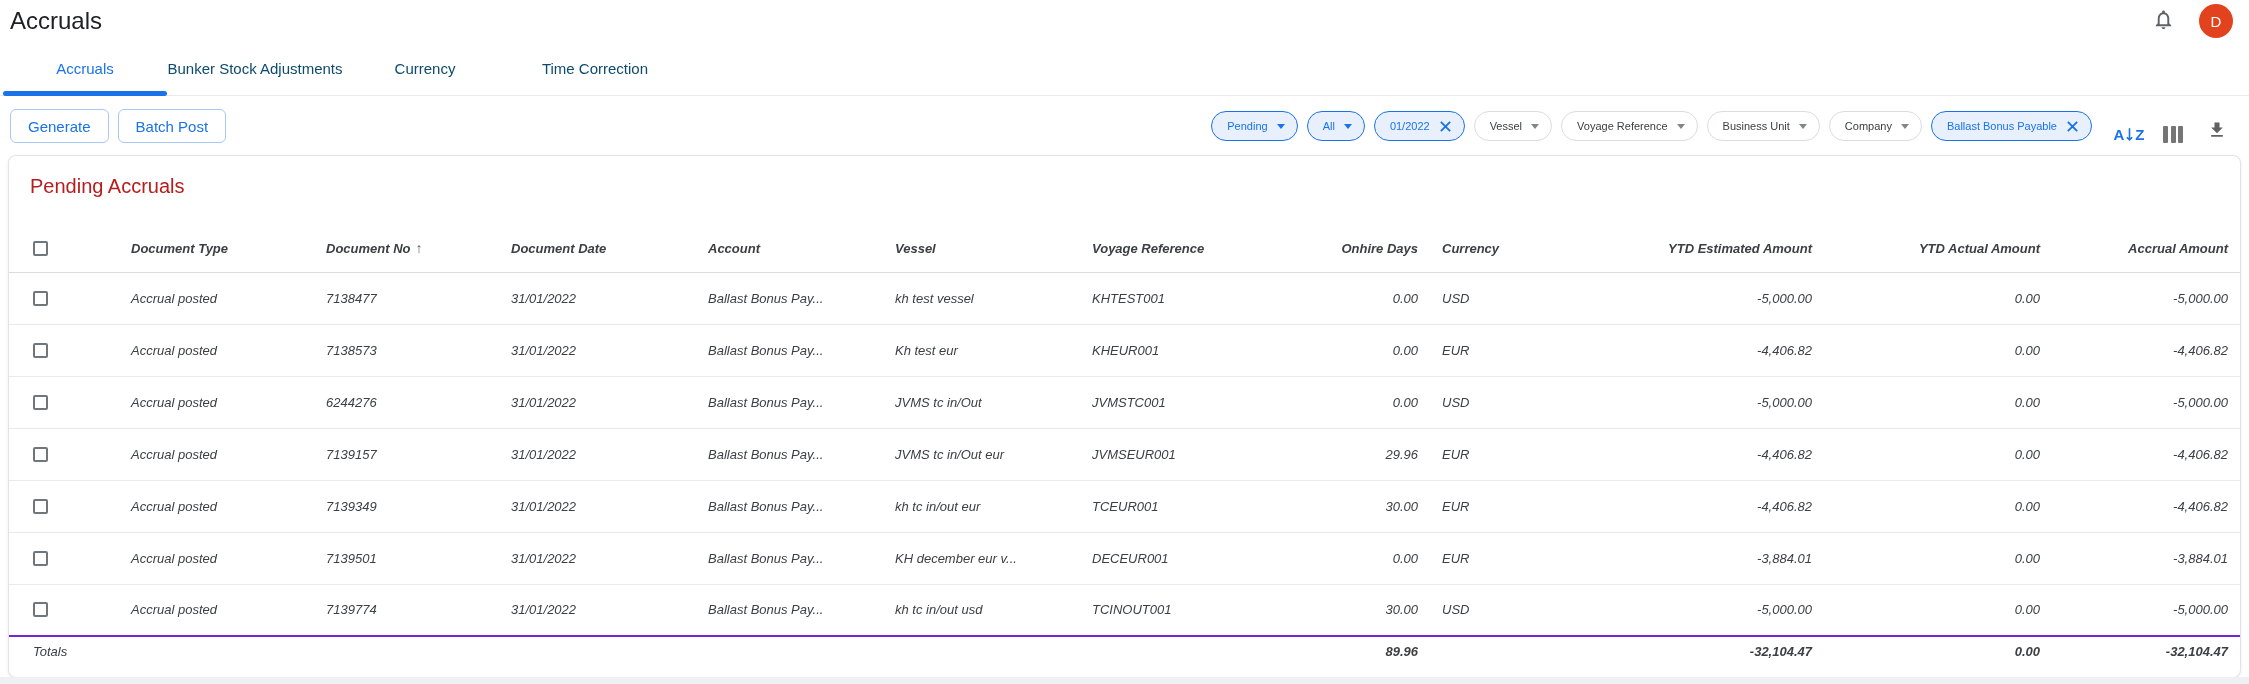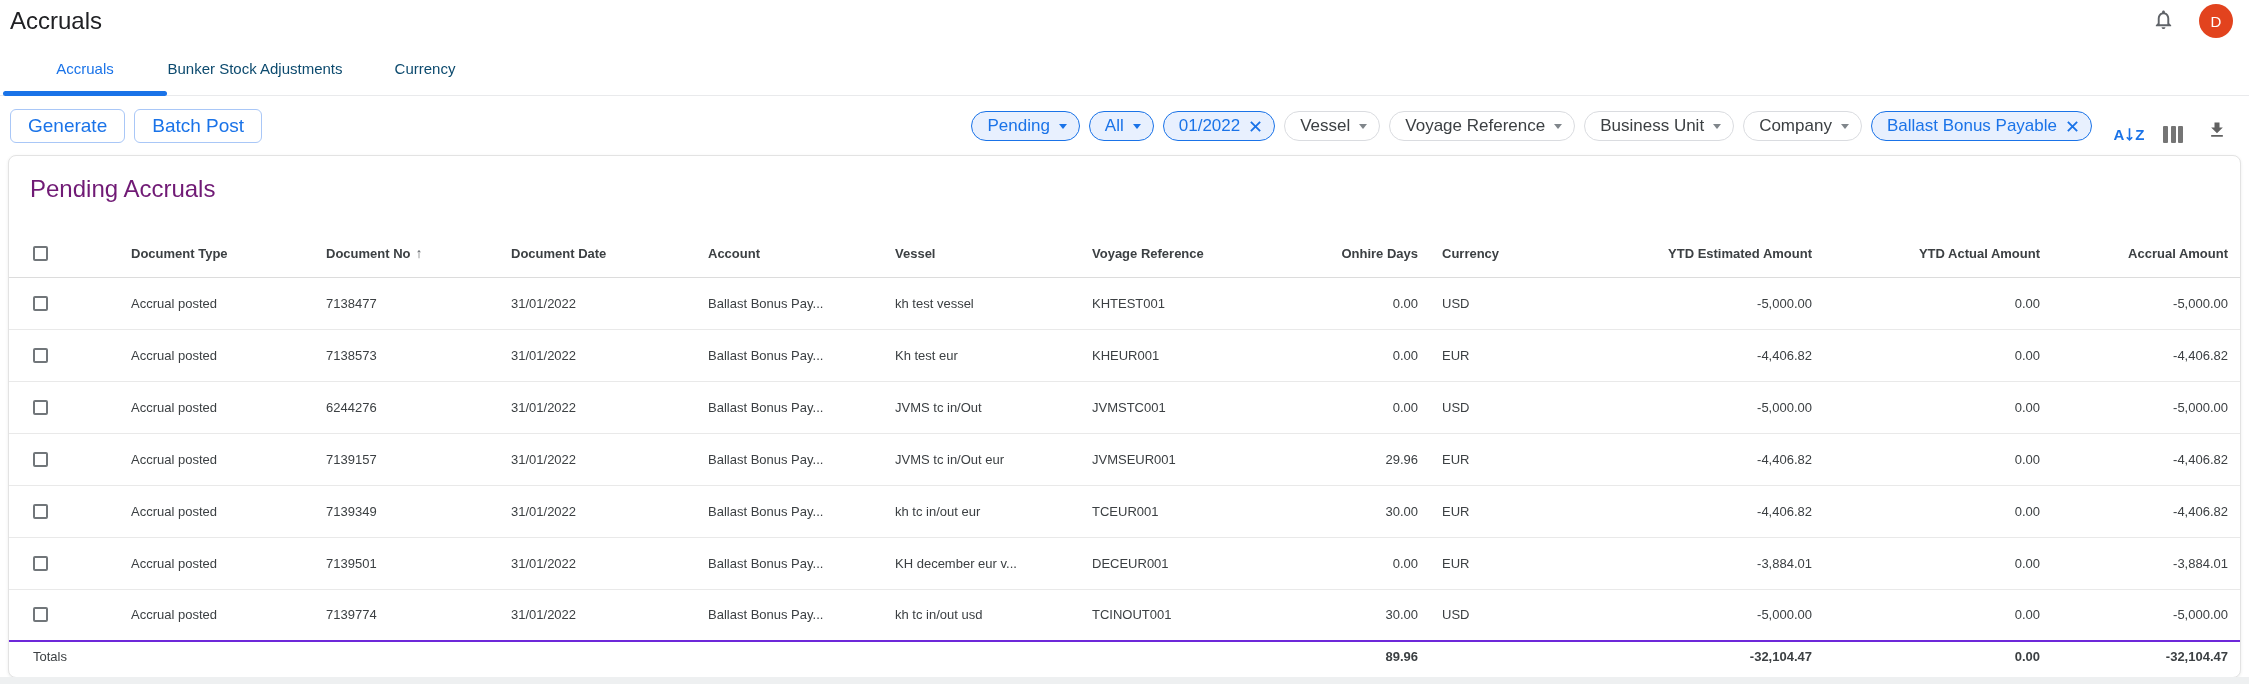--- a/index.html
+++ b/index.html
@@ -19,46 +19,46 @@
   .tabs { position:relative; display:flex; height:54px; border-bottom:1px solid #e9eaec; }
   .tab { width:170px; display:flex; align-items:center; justify-content:center;
     font-size:15px; color:#0c4a6e; position:relative; cursor:pointer; white-space:nowrap; }
   .tab.active { color:#1a73e8; font-weight:500; }
   .tab.active::after { content:""; position:absolute; left:3px; right:3px; bottom:-1px;
     height:5px; background:#1a73e8; border-radius:3px; }
 
   
   .toolbar { display:flex; align-items:center; padding:13px 14px 12px 10px; gap:9px; }
   .btn { height:34px; padding:0 17px; border:1px solid #a9c7f7; border-radius:6px;
-    background:#fff; color:#1a73e8; font-size:19px; font-weight:500; cursor:pointer;
+    background:#fff; color:#1a73e8; font-size:15px; font-weight:500; cursor:pointer;
     font-family:inherit; }
   .toolbar-spacer { flex:1; }
   .chip { height:30px; border-radius:16px; display:inline-flex; align-items:center; gap:9px;
-    padding:0 12px 0 15px; font-size:17px; font-weight:500; border:1px solid #dadce0;
+    padding:0 12px 0 15px; font-size:11px; font-weight:500; border:1px solid #dadce0;
     color:#3c4043; background:#fff; cursor:pointer; white-space:nowrap; }
   .chip.active { border:1.5px solid #1a73e8; color:#1a73e8; background:#e8f0fe; }
   .caret { width:0; height:0; border-left:4.5px solid transparent;
     border-right:4.5px solid transparent; border-top:5px solid #80868b; margin-top:1px; }
   .chip.active .caret { border-top-color:#1a73e8; }
   .chip .x-icon { display:flex; }
   .chip .x-icon svg { width:13px; height:13px; stroke:#1a73e8; stroke-width:2; }
   .tool-icons { display:flex; align-items:center; gap:8px; margin-left:10px; }
   .icon-btn { width:36px; height:34px; display:flex; align-items:flex-end; justify-content:center;
     background:none; border:none; cursor:pointer; }
   .az { color:#1a73e8; font-weight:700; font-size:15px; display:flex; align-items:center; gap:1px; }
   .az svg { width:9px; height:15px; stroke:#1a73e8; stroke-width:1.8; fill:none; }
   .cols-icon { display:flex; gap:2.5px; }
   .cols-icon i { width:5px; height:17px; background:#757575; border-radius:1px; }
   .dl-icon svg { width:20px; height:20px; fill:#616161; }
 
   
   .card { margin:0 8px; border:1px solid #e3e3e3; border-radius:8px;
     box-shadow:0 1px 3px rgba(60,64,67,.10); height:523px; overflow:hidden; background:#fff; }
-  .card-title { font-size:24px; font-weight:400; color:#701a75; padding:19px 0 0 21px; }
-  table { width:100%; border-collapse:collapse; table-layout:fixed; margin-top:27px; }
+  .card-title { font-size:20px; font-weight:400; color:#b91c1c; padding:19px 0 0 21px; }
+  table { width:100%; border-collapse:collapse; table-layout:fixed; margin-top:27px;font-style:italic; }
   th { font-size:13px; font-weight:700; color:#3c4043; height:47px; text-align:left;
     padding:0 12px; white-space:nowrap; border-bottom:1px solid #dcdcdc; }
   td { font-size:13px; color:#3c4043; height:52px; padding:0 12px;
     white-space:nowrap; overflow:hidden; }
   tbody tr { border-top:1px solid #e9e9e9; cursor:pointer; }
   tbody tr:first-child { border-top:none; }
   .r { text-align:right; }
   .cb { width:15px; height:15px; border:2px solid #71767a; border-radius:2px;
     margin-left:12px; cursor:pointer; background:#fff; }
   .sort-arrow { color:#5f6368; margin-left:5px; font-size:14px; }
@@ -87,20 +87,23 @@
 
 <div class="tabs">
     <div class="tab active">
       <span>Accruals</span>
     </div>
     <div class="tab">
       <span>Bunker Stock Adjustments</span>
     </div>
     <div class="tab">
       <span>Currency</span>
+    </div>
+    <div class="tab">
+      <span>Time Correction</span>
     </div>
   </div>
 
 <div class="toolbar">
   <button class="btn">Generate</button>
   <button class="btn">Batch Post</button>
   <div class="toolbar-spacer"></div>
   <div class="toolbar-chips" style="display:flex;align-items:center;gap:9px;">
       <div class="chip active">
     <span>Pending</span>

